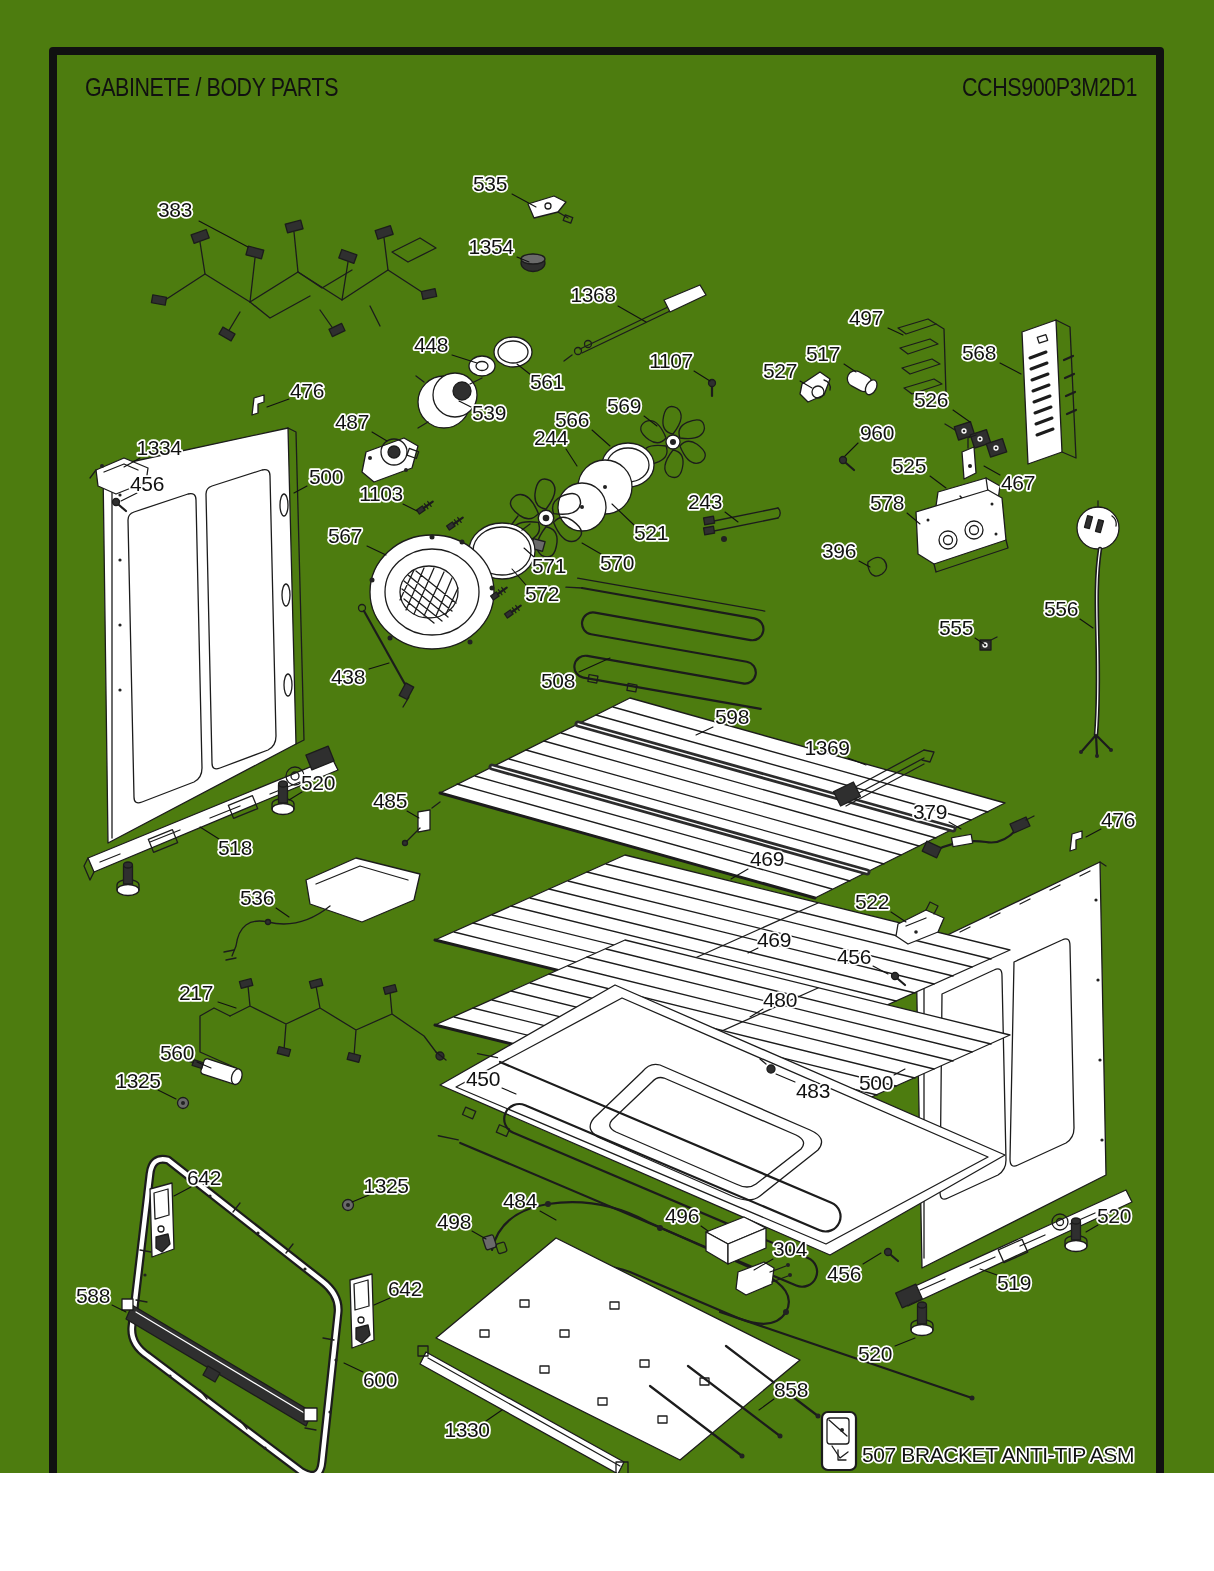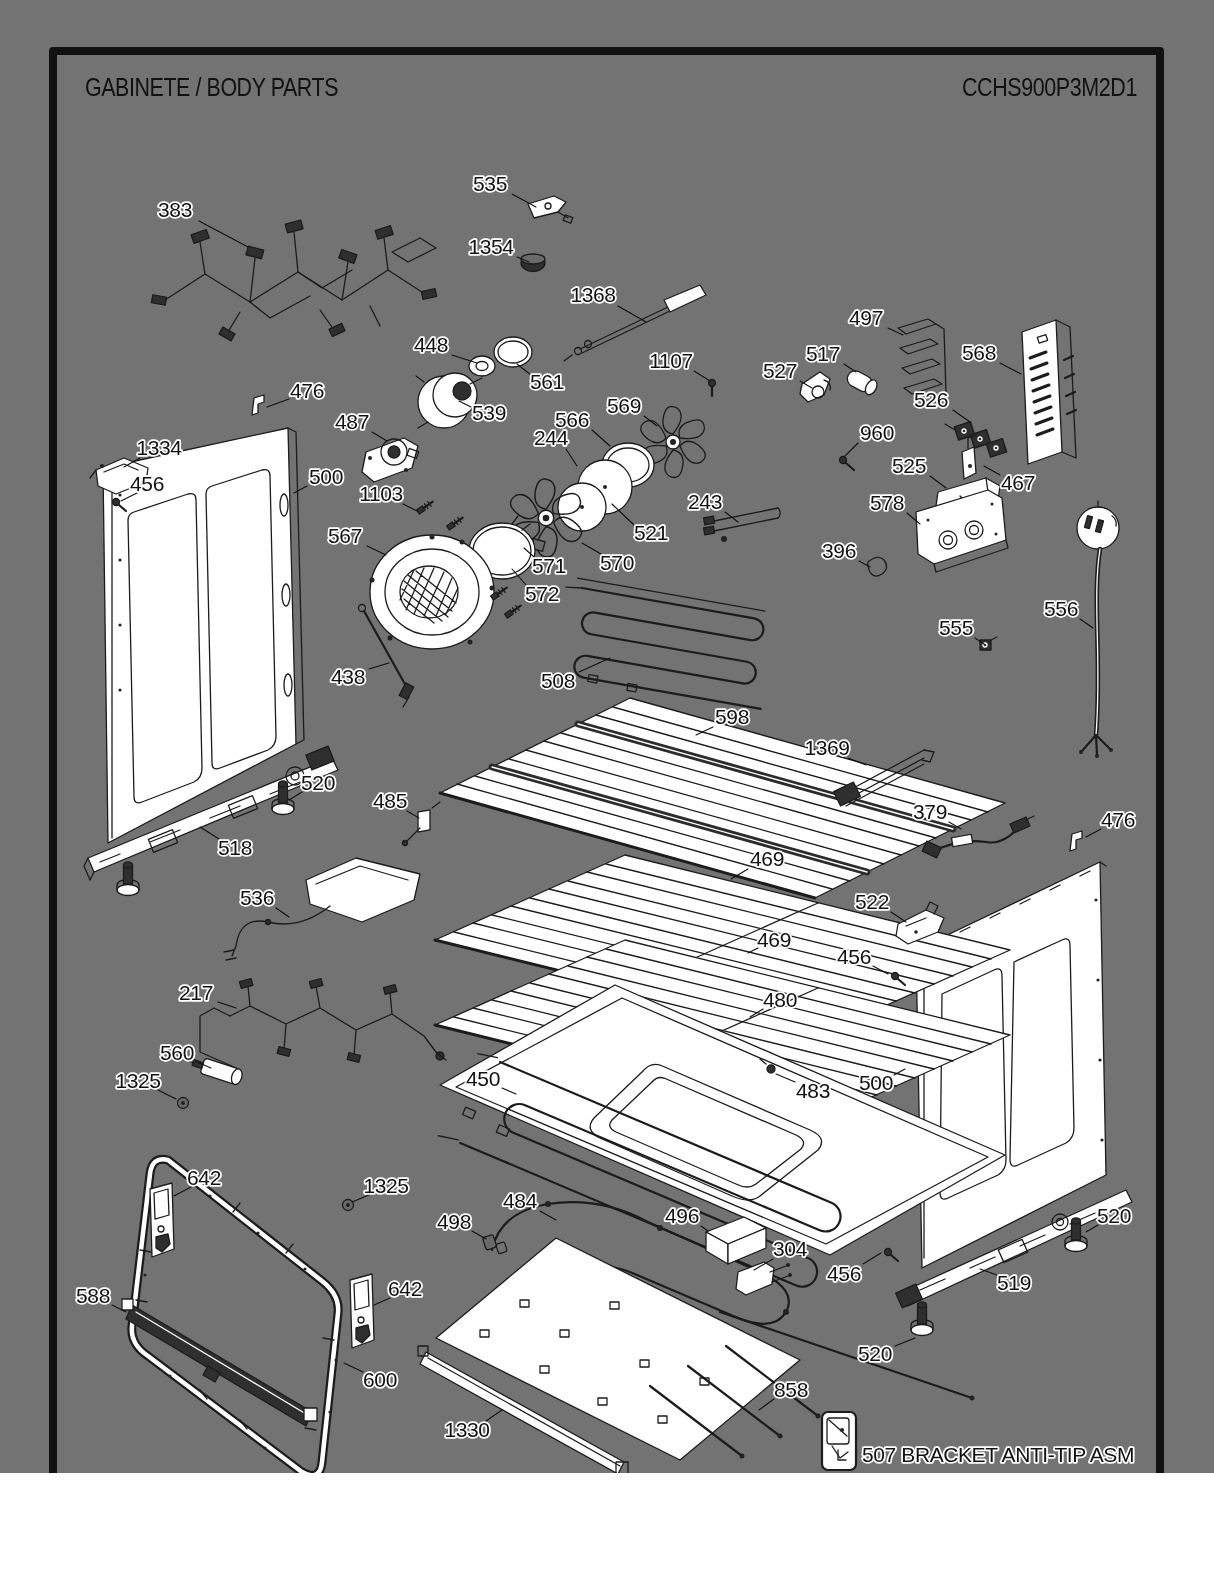--- a/index.html
+++ b/index.html
@@ -1,16 +1,16 @@
 <!DOCTYPE html>
 <html><head>
 <meta charset="utf-8">
 <style>
   html,body{margin:0;padding:0;background:#fff;}
-  .page{position:relative;width:1214px;height:1473px;background:#737373;overflow:hidden;
+  .page{position:relative;width:1214px;height:1473px;background:#4d7c0f;overflow:hidden;
         font-family:"Liberation Sans",sans-serif;}
   #diagram{position:absolute;left:0;top:0;}
   #diagram *:not(text){fill:none;stroke:#1c1c1c;stroke-width:1.3;stroke-linecap:round;stroke-linejoin:round;}
   #diagram .fd{fill:#2f2f2f;}
   #diagram .fg{fill:#6a6a6a;}
   #diagram .fw{fill:#ffffff;}
   #diagram .t2{stroke-width:2.2;}
   #diagram .t3{stroke-width:3;}
   #diagram .t4{stroke-width:4.5;}
   #diagram .t7{stroke-width:7;stroke:#2c2c2c;}

